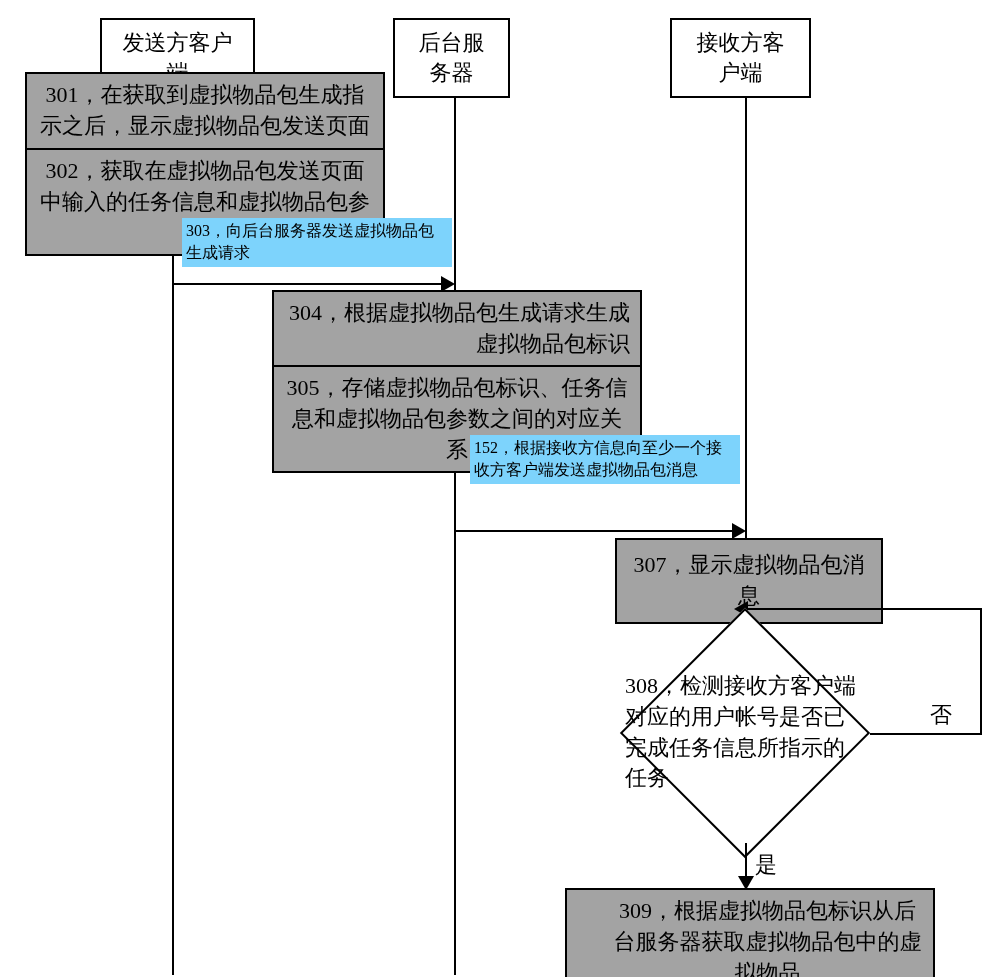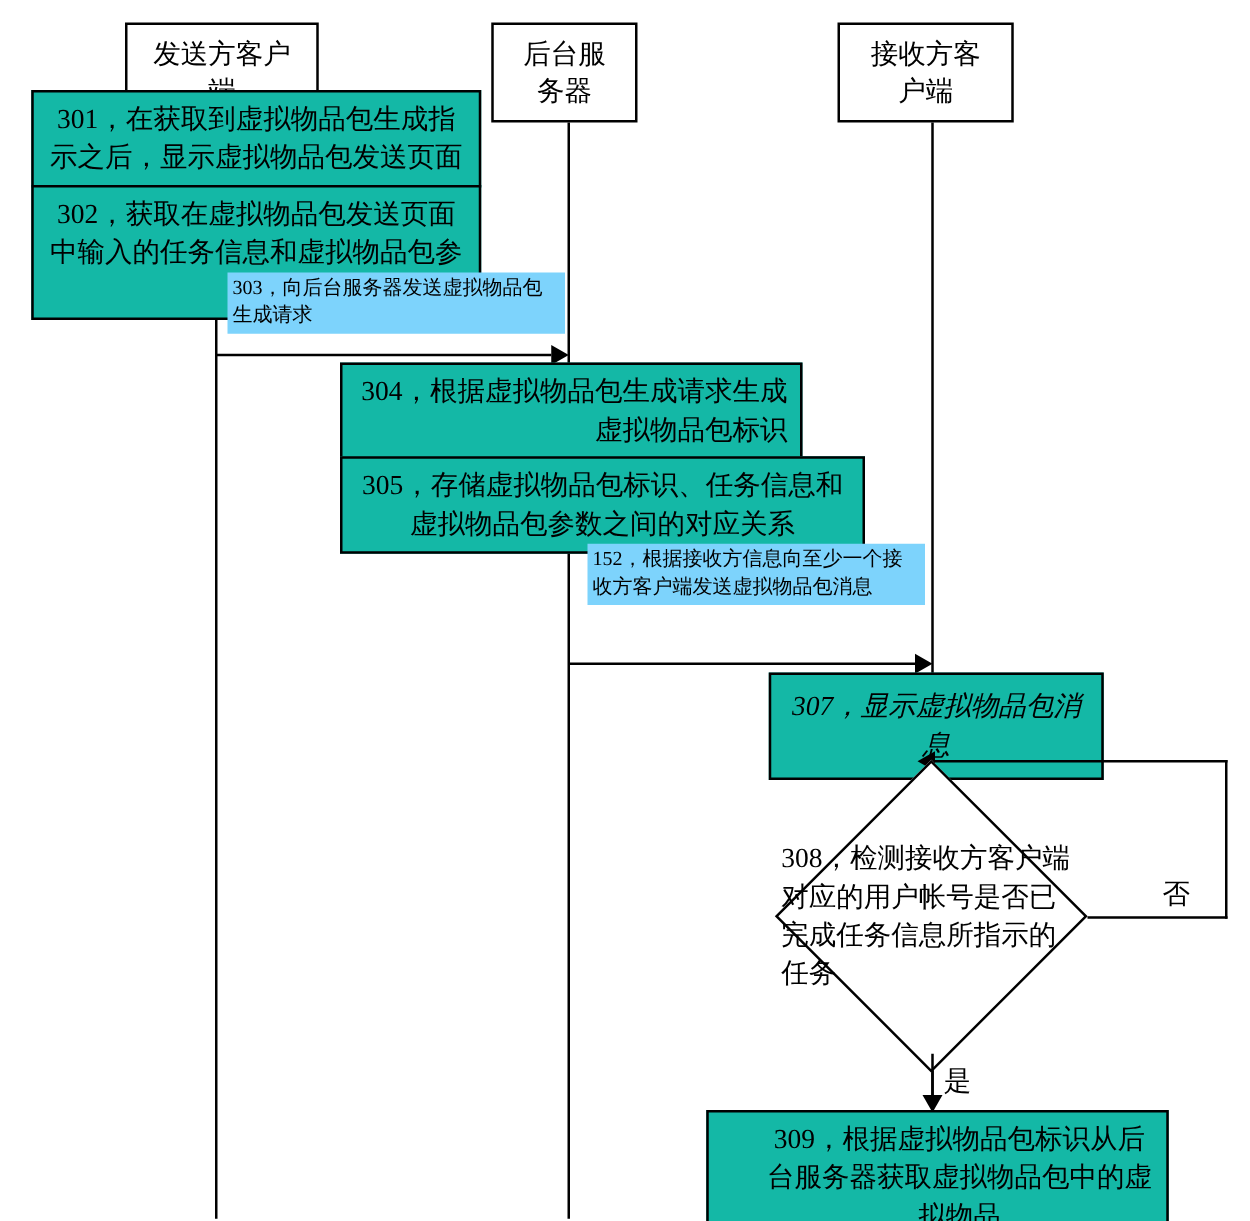--- a/index.html
+++ b/index.html
@@ -17,21 +17,21 @@
       font-size: 22px;
       text-align: center;
       background: #fff;
     }
     .step-box {
       position: absolute;
       border: 2px solid #000;
       padding: 6px 10px;
       font-size: 22px;
       text-align: center;
-      background: #14b8a6;
+      background: #a3a3a3;
       line-height: 1.4;
     }
     .msg-box {
       position: absolute;
       font-size: 16px;
       background: #7dd3fc;
       line-height: 1.4;
       padding: 2px 4px;
     }
     .diamond {
@@ -134,31 +134,31 @@
 <div class="msg-box" style="left: 182px; top: 218px; width: 270px;">
   <span>303，向后台服务器发送虚拟物品包生成请求</span>
 </div>
 <div class="arrow-line-h" style="left: 173px; top: 283px; width: 268px;"></div>
 <div class="arrow-head-right" style="left: 441px; top: 276px;"></div>
 
 <div class="step-box" style="left: 272px; top: 290px; width: 370px; text-align: right;">
   <span>304，根据虚拟物品包生成请求生成虚拟物品包标识</span>
 </div>
 
-<div class="step-box" style="left: 272px; top: 365px; width: 420px;">
+<div class="step-box" style="left: 272px; top: 365px; width: 370px;">
   <span>305，存储虚拟物品包标识、任务信息和虚拟物品包参数之间的对应关系</span>
 </div>
 
 <div class="msg-box" style="left: 470px; top: 435px; width: 270px;">
   <span>152，根据接收方信息向至少一个接收方客户端发送虚拟物品包消息</span>
 </div>
 <div class="arrow-line-h" style="left: 455px; top: 530px; width: 277px;"></div>
 <div class="arrow-head-right" style="left: 732px; top: 523px;"></div>
 
-<div class="step-box" style="left: 615px; top: 538px; width: 268px; padding: 10px; font-style: italic;">
+<div class="step-box" style="left: 615px; top: 538px; width: 268px; padding: 10px;">
   <span>307，显示虚拟物品包消息</span>
 </div>
 
 <div class="arrow-line-h" style="left: 746px; top: 608px; width: 236px;"></div>
 <div class="arrow-head-left" style="left: 734px; top: 601px;"></div>
 
 <div class="diamond" style="left: 605px; top: 623px;">
   <div class="diamond-shape"></div>
   <div class="diamond-text">308，检测接收方客户端对应的用户帐号是否已完成任务信息所指示的任务</div>
 </div>

